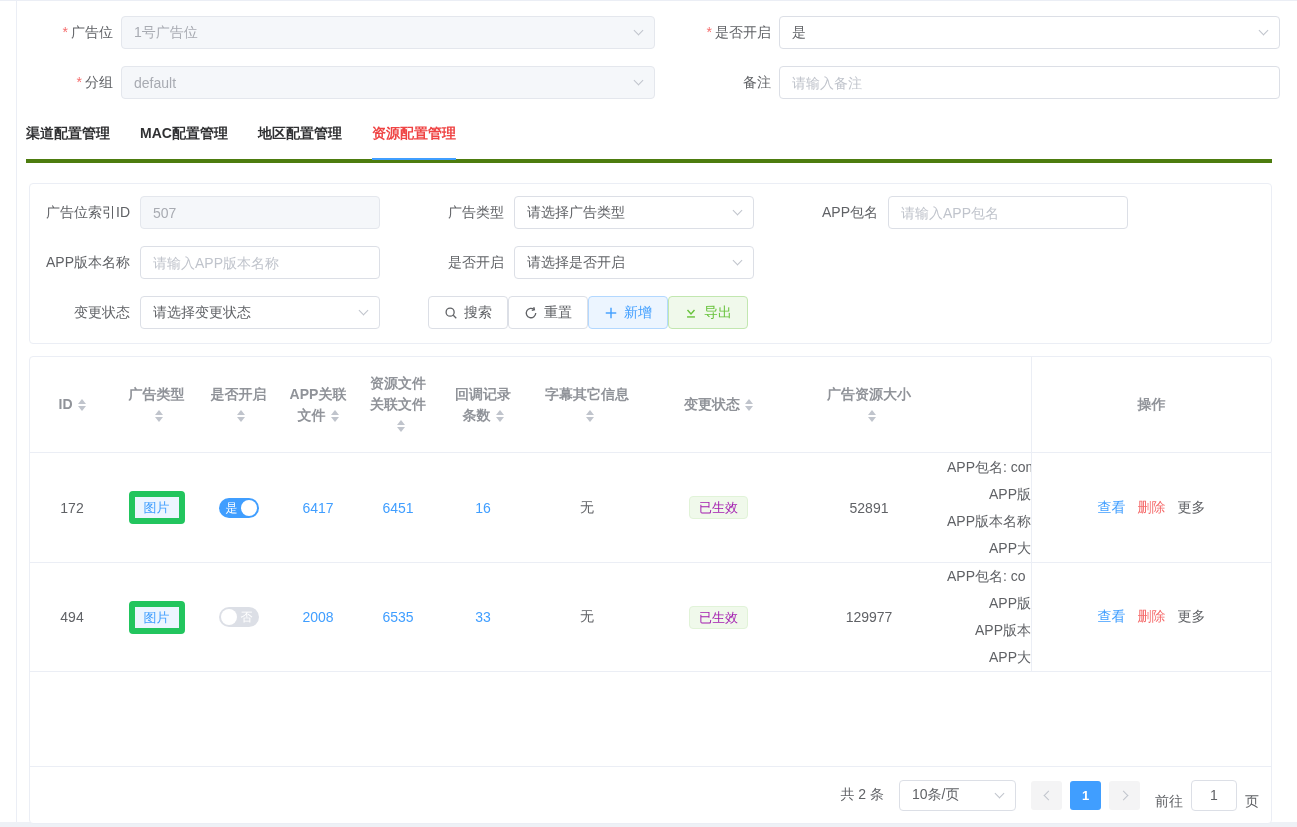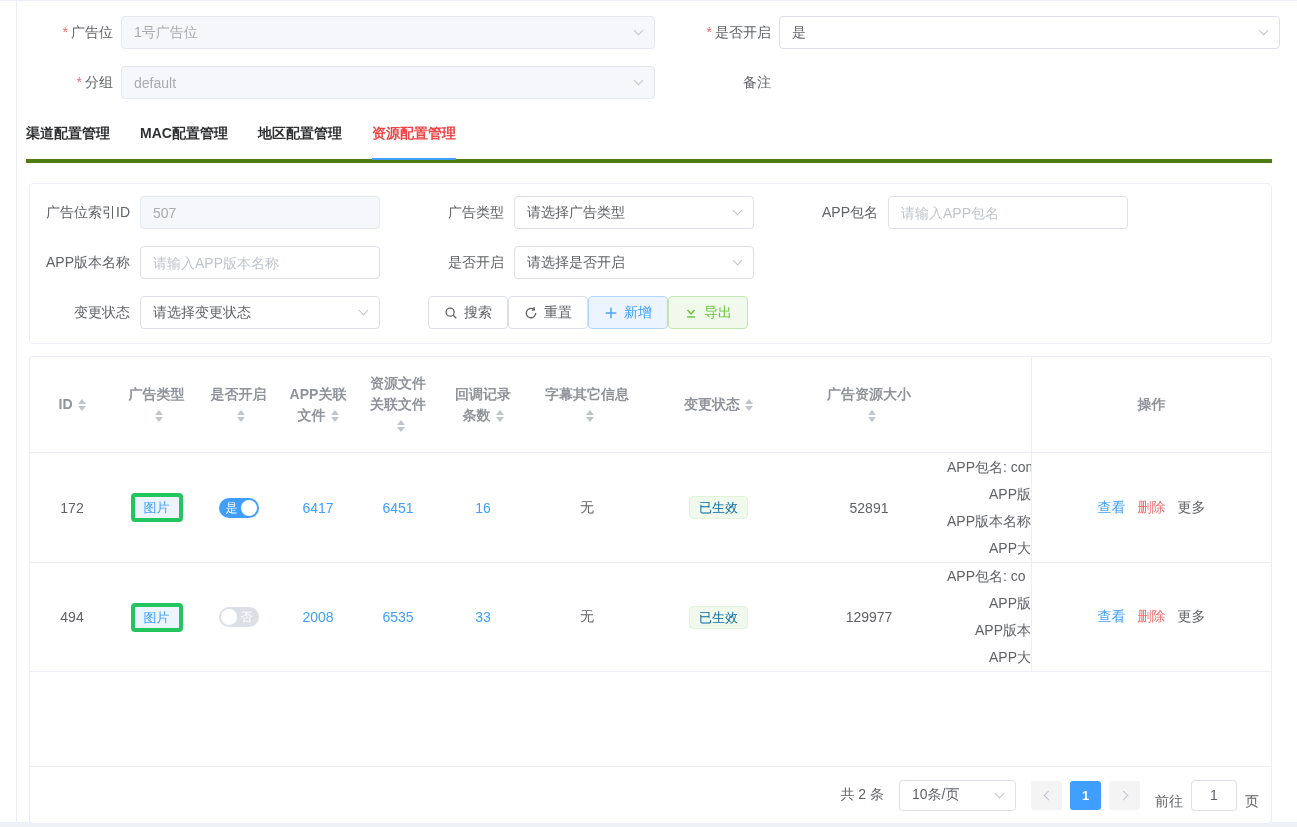--- a/index.html
+++ b/index.html
@@ -59,22 +59,22 @@
   .hw-nowrap{white-space:nowrap}
   .sort-caret { display:inline-flex; flex-direction:column; gap:2px; margin-left:5px; vertical-align:middle; }
   .sort-caret i { width:0; height:0; border-left:4px solid transparent; border-right:4px solid transparent; }
   .sort-caret .up { border-bottom:5px solid #c0c4cc; }
   .sort-caret .down { border-top:5px solid #c0c4cc; }
 
   .t-row { display:flex; border-bottom:1px solid #ebeef5; font-size:14px; color:#606266; }
   .t-row.r0 { height:110px; } .t-row.r1 { height:109px; }
   .t-filler { height:95px; border-bottom:1px solid #ebeef5; }
   .lnk { color:#409eff; cursor:pointer; }
-  .tag-blue { background:#ecf5ff; border:4px solid #22c55e; color:#409eff; border-radius:4px; padding:4px 9px; font-size:13px; line-height:1; }
-  .tag-green { background:#f0f9eb; border:1px solid #e1f3d8; color:#0369a1; border-radius:4px; padding:4px 9px; font-size:13px; line-height:1; }
+  .tag-blue { background:#ecf5ff; border:6px solid #22c55e; color:#409eff; border-radius:4px; padding:4px 9px; font-size:13px; line-height:1; }
+  .tag-green { background:#f0f9eb; border:1px solid #e1f3d8; color:#a21caf; border-radius:4px; padding:4px 9px; font-size:13px; line-height:1; }
   .switch { width:40px; height:20px; border-radius:10px; position:relative; display:inline-flex; align-items:center; cursor:pointer; }
   .switch .knob { position:absolute; top:2px; width:16px; height:16px; border-radius:50%; background:#fff; }
   .switch .sw-text { font-size:12px; color:#fff; line-height:1; }
   .switch.on { background:#409eff; }
   .switch.on .knob { right:2px; }
   .switch.on .sw-text { margin-left:7px; }
   .switch.off { background:#dcdfe6; }
   .switch.off .knob { left:2px; }
   .switch.off .sw-text { margin-left:22px; }
   .c-appinfo.cell { display:flex; flex-direction:column; justify-content:center; overflow:hidden; line-height:27px; white-space:nowrap; }
@@ -119,20 +119,23 @@
   <div class="tf-row">
     <div class="tf-col left">
       <div class="tf-label"><span class="req">*</span><span>分组</span></div>
       <div class="ctrl disabled">
         <span class="val">default</span>
         <span class="chev"></span>
       </div>
     </div>
     <div class="tf-col right">
       <div class="tf-label"><span>备注</span></div>
+      <div class="ctrl">
+        <input class="txt" type="text" placeholder="请输入备注" style="">
+      </div>
     </div>
   </div>
 
   <div class="tabs">
     <div class="tab">渠道配置管理</div>
     <div class="tab">MAC配置管理</div>
     <div class="tab">地区配置管理</div>
     <div class="tab active">资源配置管理</div>
   </div>
 

